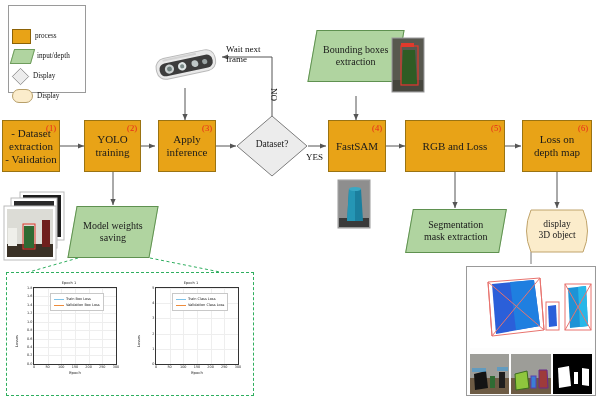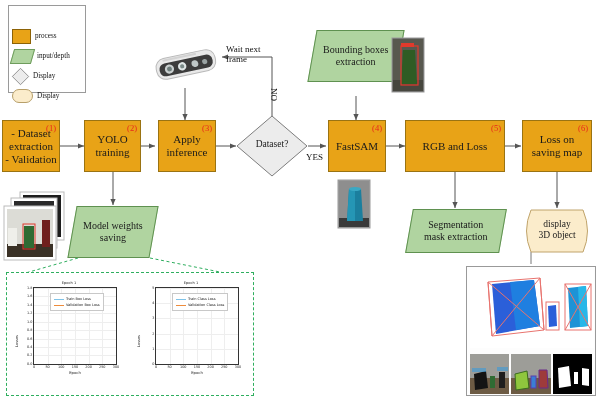--- a/index.html
+++ b/index.html
@@ -204,21 +204,21 @@
   <div class="node proc" style="left:405px;top:120px;width:100px;height:52px;
        flex-direction:column;justify-content:center;">
     <span class="num">(5)</span>
     <div>RGB and Loss</div>
   </div>
 
   <div class="node proc" style="left:522px;top:120px;width:70px;height:52px;
        flex-direction:column;justify-content:center;">
     <span class="num">(6)</span>
     <div>Loss on</div>
-    <div>saving map</div>
+    <div>depth map</div>
   </div>
 
   <div class="node io" style="left:72px;top:206px;width:82px;height:52px;
        transform:skewX(-10deg);flex-direction:column;justify-content:center;">
     <div class="io-inner">
       <div>Model weights</div>
       <div>saving</div>
     </div>
   </div>
 

